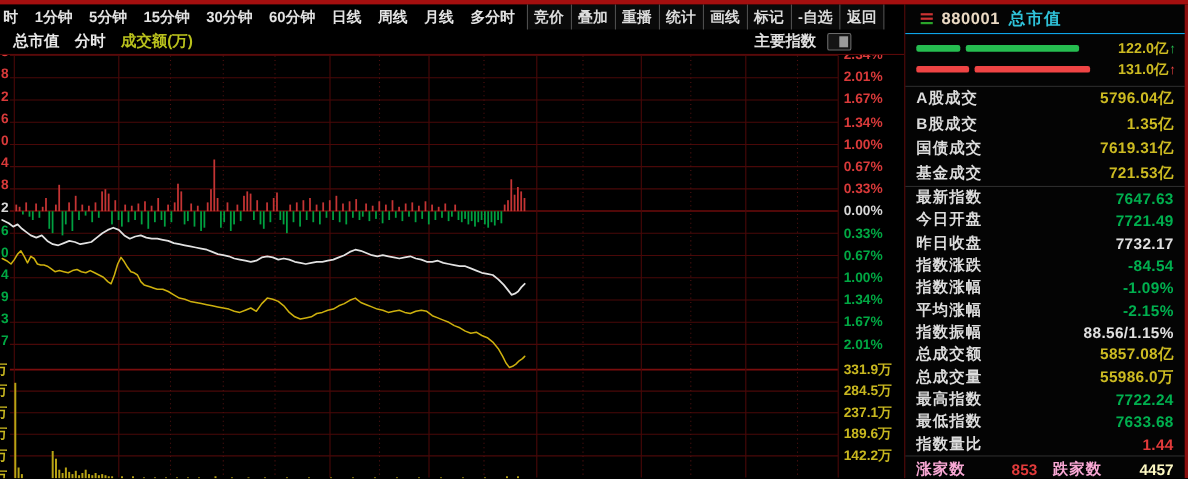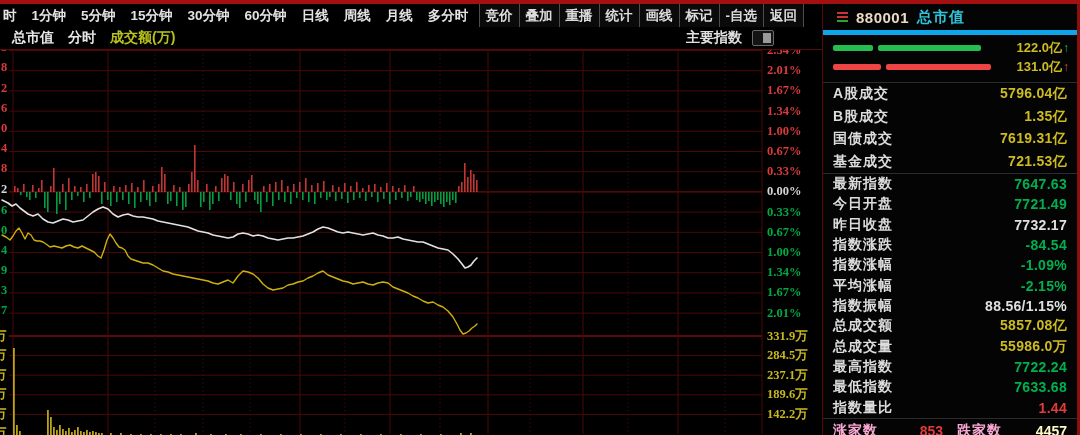--- a/index.html
+++ b/index.html
@@ -16,29 +16,29 @@
        border-left:1px solid #4d4d4d;color:#dcdcdc;cursor:pointer;}
   .tb1-actions .abtn:last-child{border-right:1px solid #4d4d4d;}
   .tb2{position:absolute;left:0;top:27px;width:822px;height:22px;background:#000;z-index:5;
        border-bottom:1px solid #5a0909;display:flex;align-items:center;font-size:14px;font-weight:bold;}
   .tb2-tabs{display:flex;gap:14px;padding-left:12px;}
   .tb2-right{position:absolute;right:48px;display:flex;align-items:center;gap:10px;color:#e0e0e0;}
   .toggle{width:20px;height:14px;background:#141414;border:1px solid #6a6a6a;border-radius:2px;position:relative;}
   .toggle .knob{position:absolute;right:2px;top:2px;width:8px;height:10px;background:#9a9a9a;}
   
   #chart-svg{position:absolute;left:0;top:0;z-index:1;}
-  #axis-layer{position:absolute;left:0;top:0;width:822px;height:435px;z-index:2;pointer-events:none;font-family:Liberation Serif, serif;}
+  #axis-layer{position:absolute;left:0;top:0;width:822px;height:435px;z-index:2;pointer-events:none;}
   .axlab{position:absolute;font-size:12.5px;font-weight:bold;height:15px;line-height:15px;}
   .ax-r{color:#d93a3a}.ax-g{color:#00a843}.ax-w{color:#d6d6d6}.ax-y{color:#c8b71f}
   .lfrag{position:absolute;left:0;width:9px;overflow:hidden;}
   .lfrag span{margin-left:-6px;display:inline-block;}
   
   .panel{position:absolute;left:822px;top:4px;width:258px;height:431px;background:#040404;z-index:5;
          border-left:1px solid #550a0a;border-right:3px solid #8a0f0f;box-sizing:border-box;color:#dcdcdc;}
-  .p-head{height:26px;display:flex;align-items:center;gap:8px;padding-left:14px;border-bottom:5px solid #0ea5e9;}
+  .p-head{height:26px;display:flex;align-items:center;gap:8px;padding-left:14px;border-bottom:1px solid #0ea5e9;}
   .burger{display:flex;flex-direction:column;gap:2px;}
   .burger i{display:block;width:11px;height:2px;}
   .p-code{font-size:15px;font-weight:bold;color:#ead9c3;letter-spacing:.5px;}
   .p-name{font-size:15px;font-weight:bold;color:#2fc2d9;letter-spacing:1px;}
   .p-gauges{height:44px;padding-top:3px;border-bottom:1px solid #2c2c2c;}
   .g-row{height:19px;display:flex;align-items:center;padding:0 8px 0 10px;}
   .g-seg{height:6px;border-radius:2px;}
   .g-val{margin-left:auto;font-size:13px;font-weight:bold;color:#cdbb22;}
   .g-arrow{font-size:12px;font-weight:bold;margin-left:1px;}
   .p-rows{display:flex;flex-direction:column;border-bottom:1px solid #2c2c2c;}

